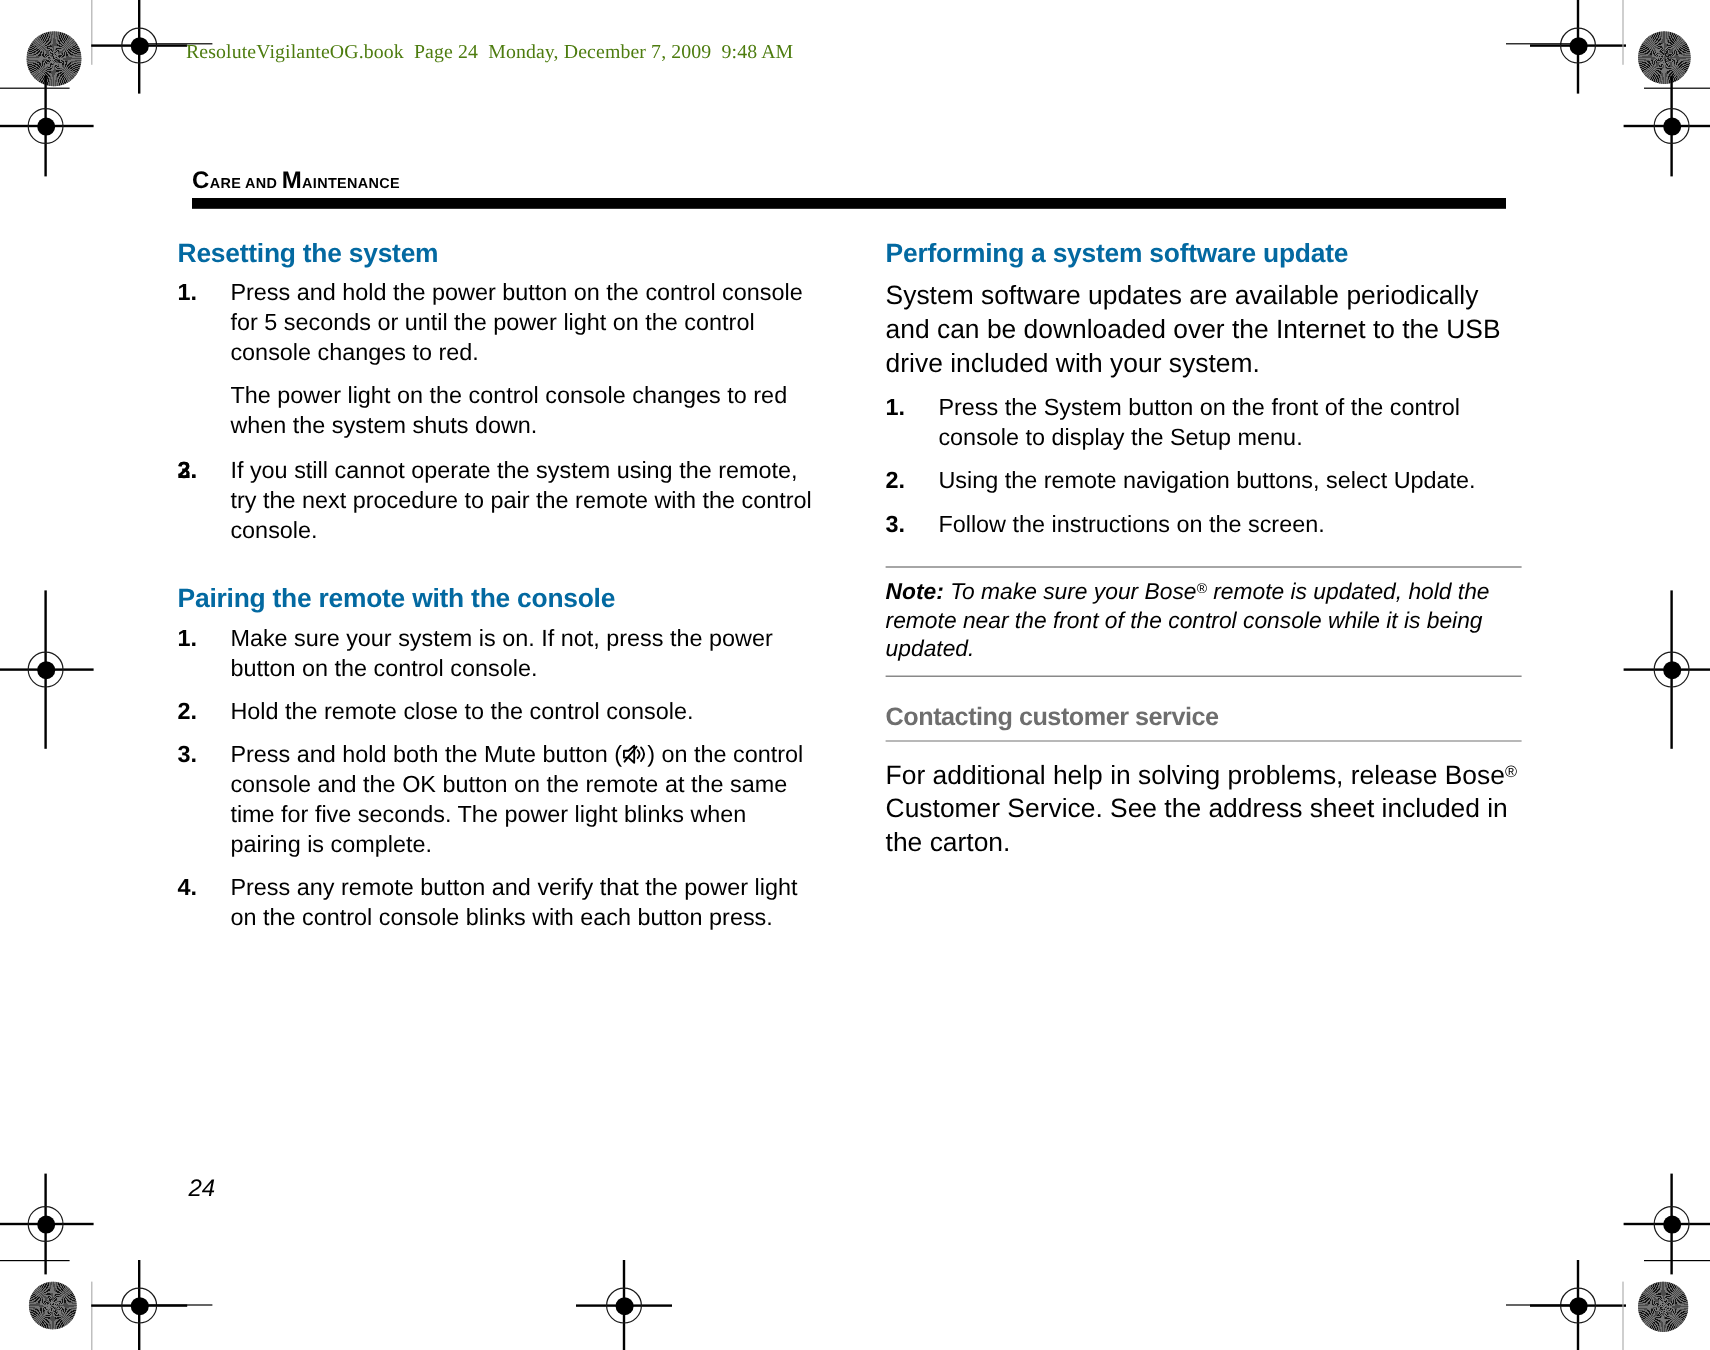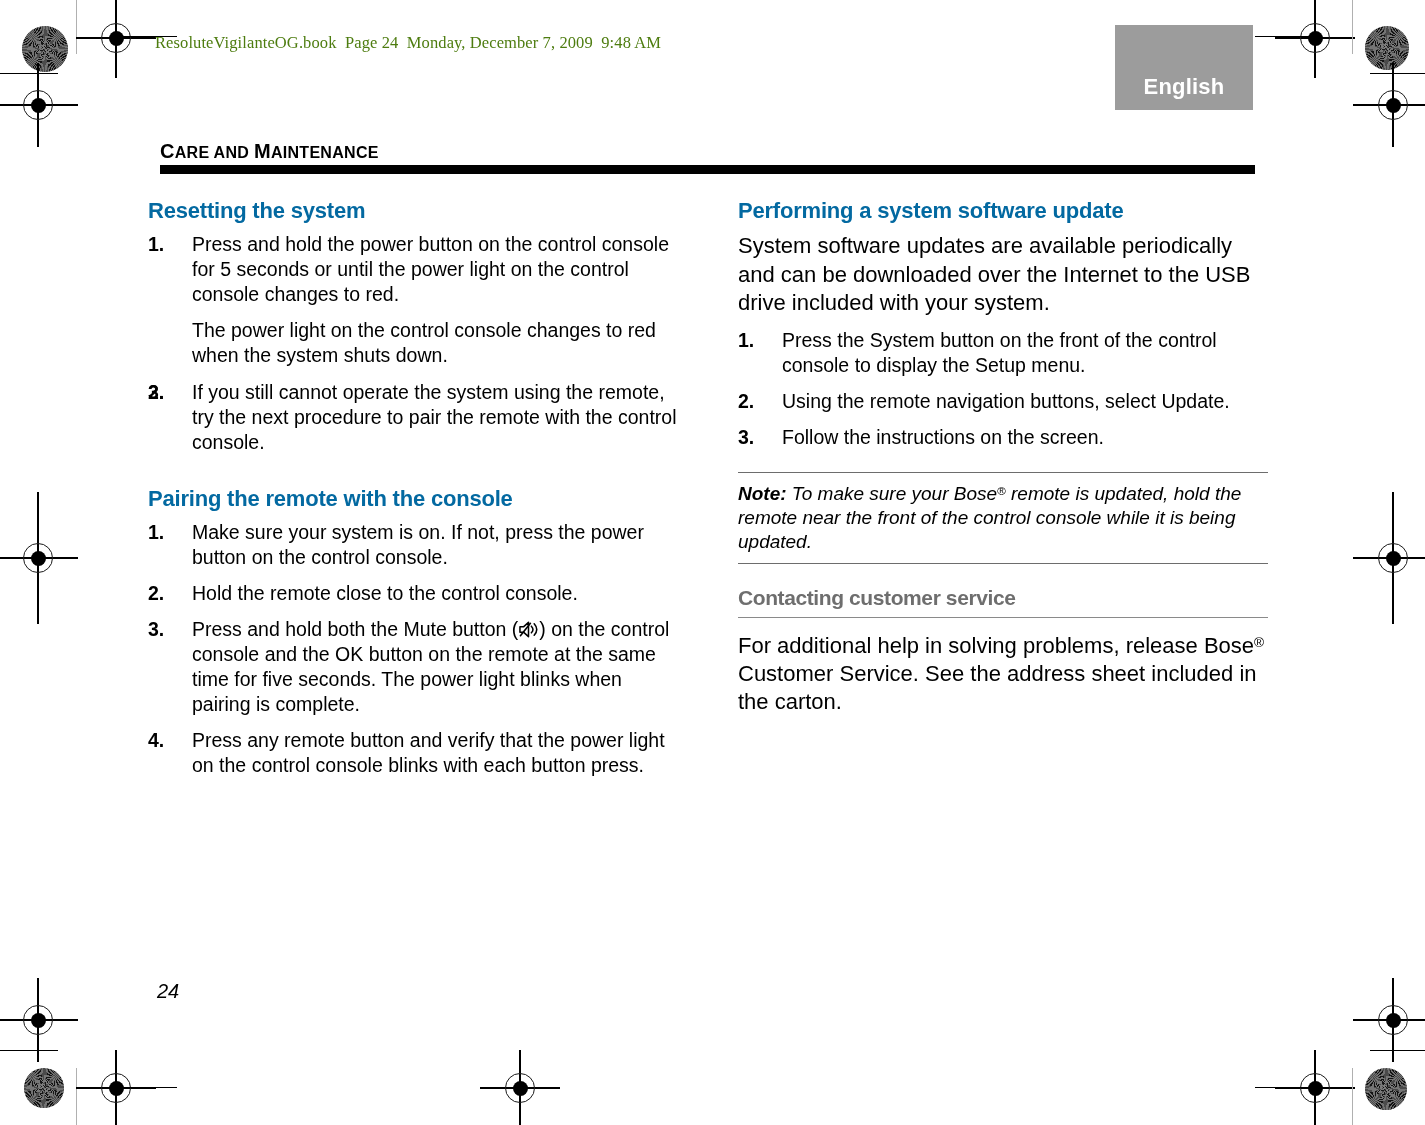--- a/index.html
+++ b/index.html
@@ -100,21 +100,21 @@
   
   .running-head {
     position: absolute;
     left: 160px;
     top: 140px;
     font-size: 20px;
     font-weight: bold;
     letter-spacing: 0.3px;
   }
   .running-head .sc {
-    font-size: 16px;
+    font-size: 12px;
   }
   .head-rule {
     position: absolute;
     left: 160px;
     top: 165px;
     width: 1095px;
     height: 9px;
     background: #000000;
   }
 
@@ -314,23 +314,20 @@
     <div class="hbar" style="left:-10px; width:80px;"></div>
     <div class="ring"></div>
       <div class="dot"></div>
   </div>
   <div class="trimline h" style="left:1255px; top:1087px; width:62px;"></div>
   <div class="guideline v" style="left:1352px; top:1068px; height:57px;"></div>
   <div class="starburst" style="left:1365px; top:1068px; width:42px; height:42px;"></div>
 
   <div class="book-header">ResoluteVigilanteOG.book  Page 24  Monday, December 7, 2009  9:48 AM</div>
 
-  <div class="lang-tab">
-    <div class="label">English</div>
-  </div>
 
   <div class="running-head">
     <span>C</span><span class="sc">ARE AND </span><span>M</span><span class="sc">AINTENANCE</span>
   </div>
   <div class="head-rule"></div>
 
   <div class="col col-left">
 
     <h2 class="section-head">Resetting the system</h2>
     <ol class="steps">

